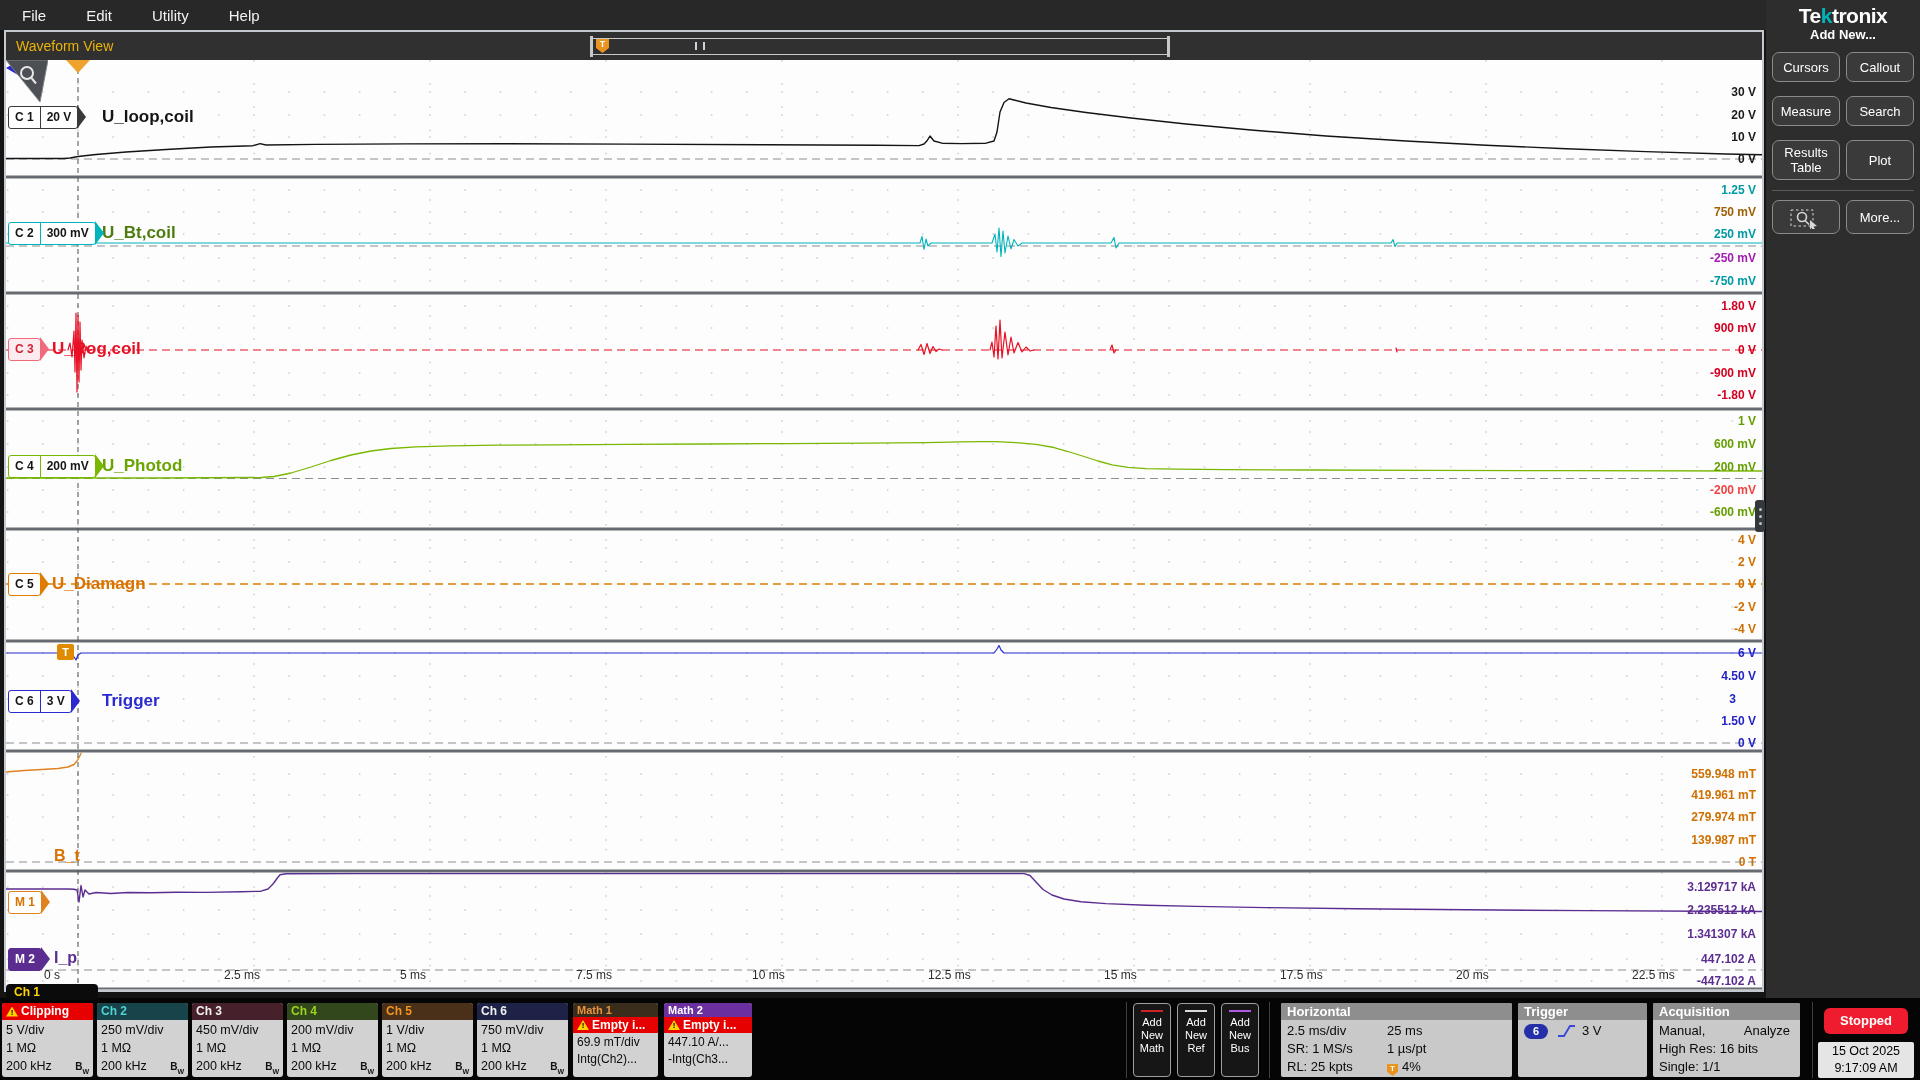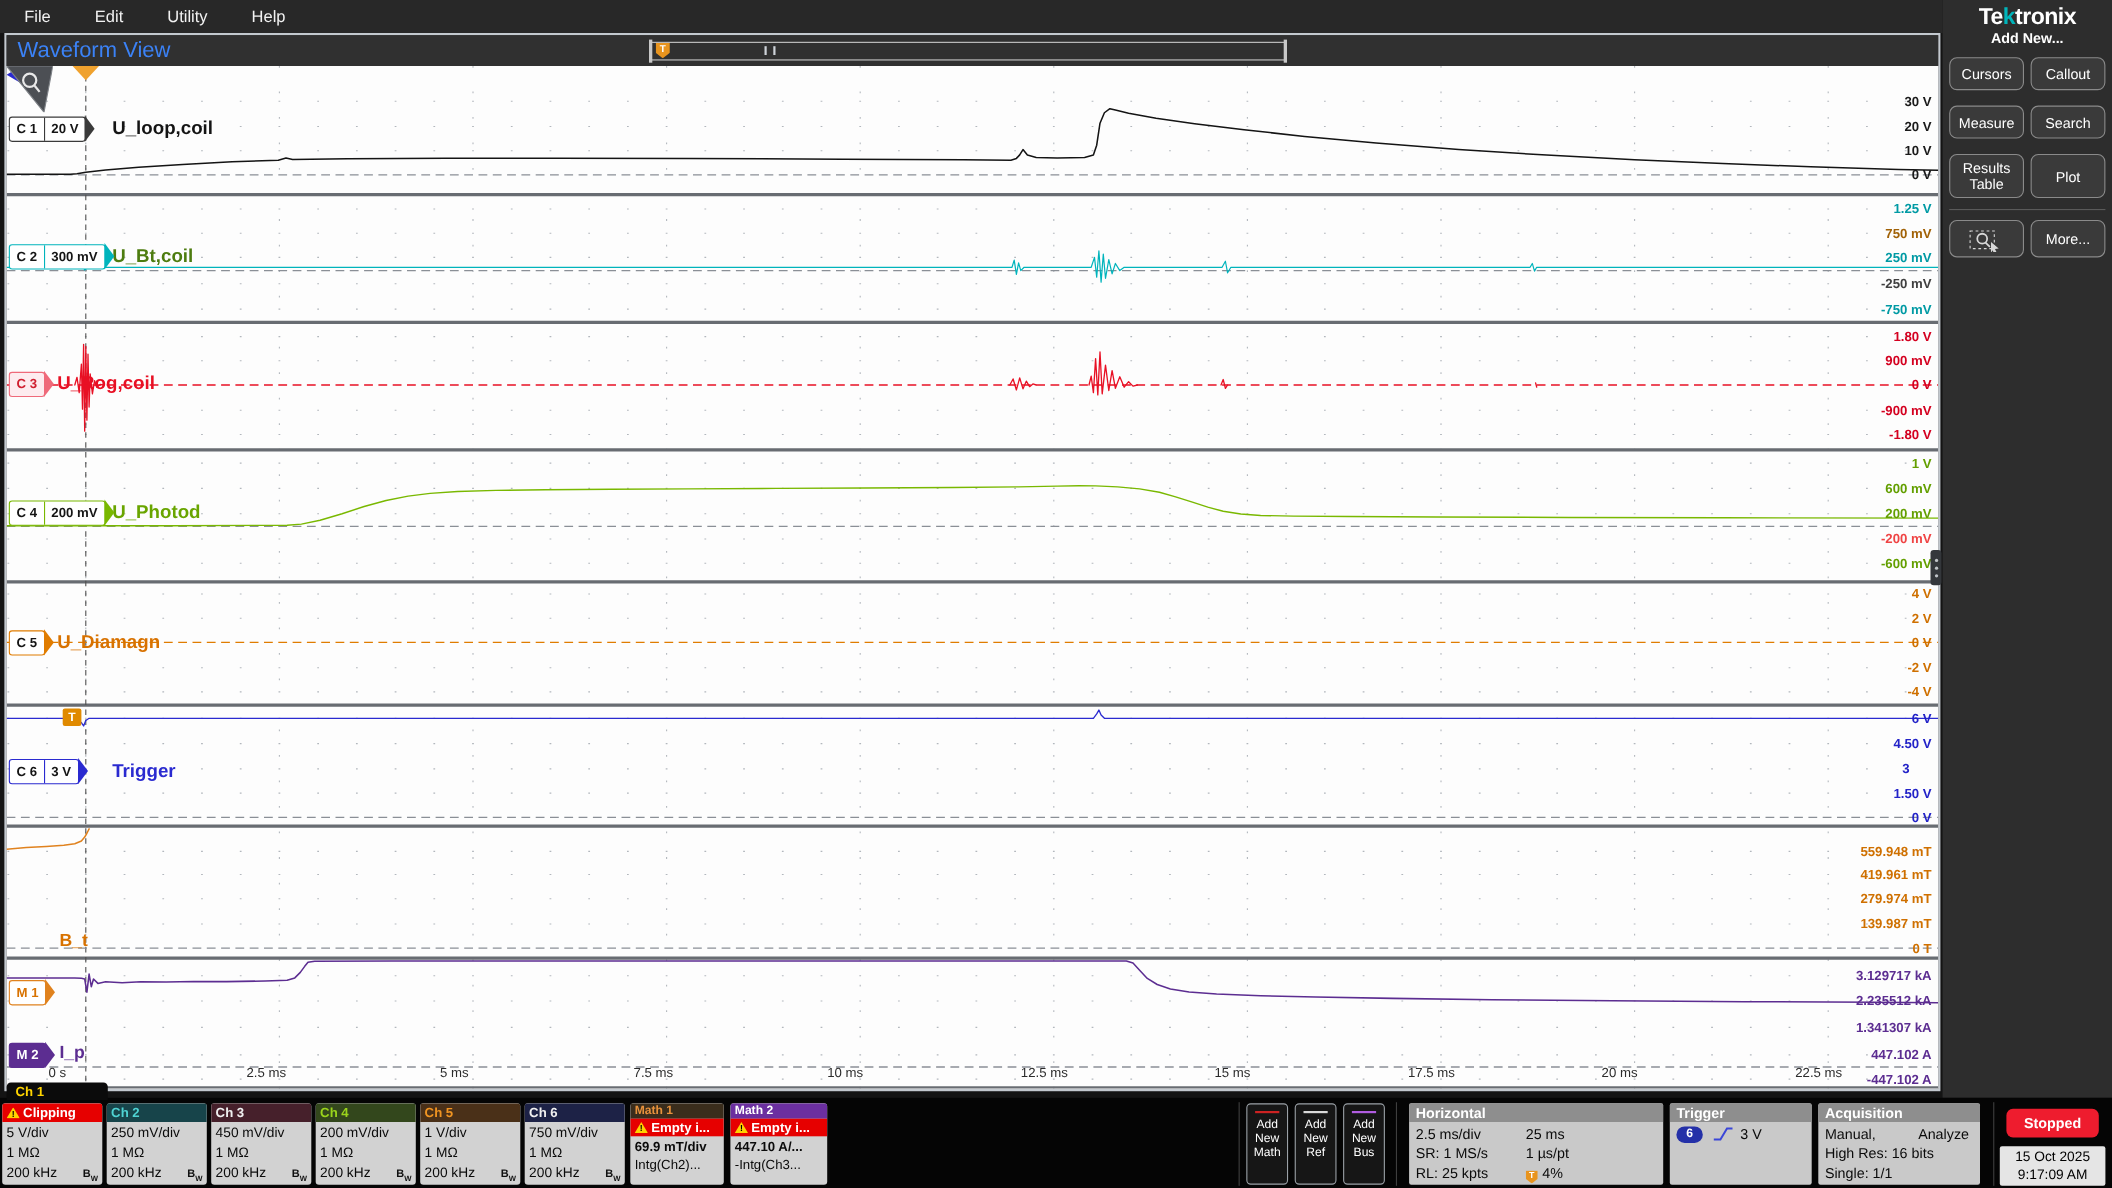--- a/index.html
+++ b/index.html
@@ -5,21 +5,21 @@
   html,body{margin:0;padding:0}
   body{width:1920px;height:1080px;position:relative;background:#141414;overflow:hidden;
        font-family:"Liberation Sans",sans-serif;-webkit-font-smoothing:antialiased}
   
   .menubar{position:absolute;left:0;top:0;width:1766px;height:30px;background:#282828;
            display:flex;align-items:center;gap:40px;padding-left:22px;box-sizing:border-box}
   .menubar .mi{color:#f2f2f2;font-size:15px;cursor:default}
   
   .wavewin{position:absolute;left:4px;top:30px;width:1756px;height:958px;border:2px solid #c3c9cf;background:#303030}
   .tabbar{height:28px;background:#303030;position:relative}
-  .tabbar .wvtitle{color:#3b82f6;font-size:20px;line-height:28px;padding-left:10px}
+  .tabbar .wvtitle{color:#eab308;font-size:14px;line-height:28px;padding-left:10px}
   .bracket{position:absolute;left:584px;top:6px;width:578px;height:15px;border:1px solid #c8c8c8}
   .bracket .cap{position:absolute;top:-3px;width:3px;height:21px;background:#c8c8c8}
   .bracket .tick{position:absolute;top:3px;width:2px;height:8px;background:#cdd2d8}
   .tflag{position:absolute;left:5px;top:0;width:13px;height:14px;background:#e8941e;color:#fff;
          font:700 9px/11px "Liberation Sans",sans-serif;text-align:center;
          clip-path:polygon(0 0,100% 0,100% 64%,50% 100%,0 64%)}
   .grat{position:absolute;left:0;top:28px;width:1756px;height:930px;background:#fdfdfd;overflow:hidden}
   .grat svg{position:absolute;left:0;top:0;z-index:1}
   
   .sl{position:absolute;right:6px;z-index:3;font:700 12px/16px "Liberation Sans",sans-serif;
@@ -65,21 +65,21 @@
   .bh{height:17px;font:700 12px/17px "Liberation Sans",sans-serif;padding:0 4px;display:flex;gap:3px;align-items:center}
   .bb{padding:1px 4px;font:12.5px/18px "Liberation Sans",sans-serif;color:#0a0a0a}
   .r3{display:flex;justify-content:space-between;}
   .bwb{font:700 10px "Liberation Sans",sans-serif;color:#111}
   .bww{font:700 7px "Liberation Sans",sans-serif;color:#111;vertical-align:sub}
   .warn{width:12px;height:10px;background:#ffd200;color:#000;font:700 8px/11px "Liberation Sans",sans-serif;
         text-align:center;clip-path:polygon(50% 0,100% 100%,0 100%);flex:none}
   .mh{height:14px;font:700 11px/14px "Liberation Sans",sans-serif;padding:0 4px}
   .math .bh{height:16px;line-height:16px;background:#e60000;color:#fff}
   .math .bb{font:12px/17px "Liberation Sans",sans-serif}
-  .b1{font-weight:700}
+  .b1{font-weight:400}
   .anb{position:absolute;top:1003px;width:38px;height:74px;background:#161616;border:1px solid #9aa0a6;
        border-radius:4px;color:#fff;font:11px/13px "Liberation Sans",sans-serif;text-align:center;
        box-sizing:border-box;cursor:pointer}
   .anb .bar{width:22px;height:2px;margin:6px auto 4px}
   .anb span{white-space:pre-line}
   .panel{position:absolute;top:1003px;height:74px;background:#c9c9c9;border-radius:2px;overflow:hidden;z-index:2}
   .ph{height:17px;background:#8e8e8e;color:#fff;font:700 13px/17px "Liberation Sans",sans-serif;padding:0 6px}
   .pb{padding:2px 6px;font:13px/18px "Liberation Sans",sans-serif;color:#0a0a0a}
   .prow{display:flex;align-items:center}
   .prow .c1c{width:100px}
@@ -148,21 +148,21 @@
       </g>
     </svg>
 
     <i class="sl" style="top:24px;color:#1a1a1a">30 V</i>
     <i class="sl" style="top:47px;color:#1a1a1a">20 V</i>
     <i class="sl" style="top:69px;color:#1a1a1a">10 V</i>
     <i class="sl" style="top:91px;color:#1a1a1a">0 V</i>
     <i class="sl" style="top:122px;color:#009aa4">1.25 V</i>
     <i class="sl" style="top:144px;color:#a16207">750 mV</i>
     <i class="sl" style="top:166px;color:#009aa4">250 mV</i>
-    <i class="sl" style="top:190px;color:#404040">-250 mV</i>
+    <i class="sl" style="top:190px;color:#a21caf">-250 mV</i>
     <i class="sl" style="top:213px;color:#009aa4">-750 mV</i>
     <i class="sl" style="top:238px;color:#d40020">1.80 V</i>
     <i class="sl" style="top:260px;color:#d40020">900 mV</i>
     <i class="sl" style="top:282px;color:#d40020">0 V</i>
     <i class="sl" style="top:305px;color:#d40020">-900 mV</i>
     <i class="sl" style="top:327px;color:#d40020">-1.80 V</i>
     <i class="sl" style="top:353px;color:#639f00">1 V</i>
     <i class="sl" style="top:376px;color:#639f00">600 mV</i>
     <i class="sl" style="top:399px;color:#639f00">200 mV</i>
     <i class="sl" style="top:422px;color:#ef4444">-200 mV</i>

